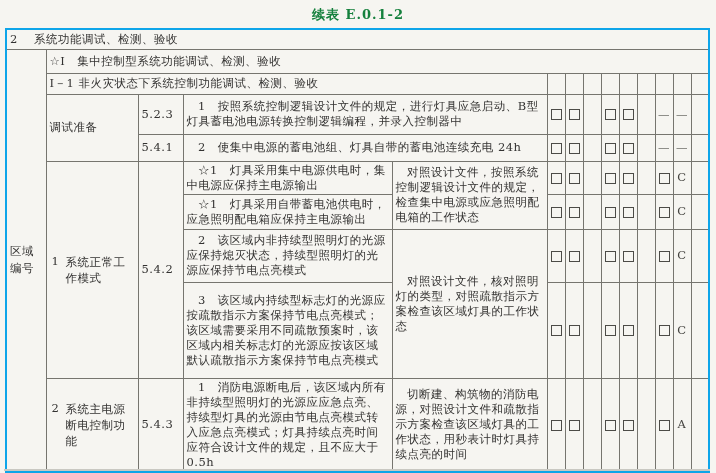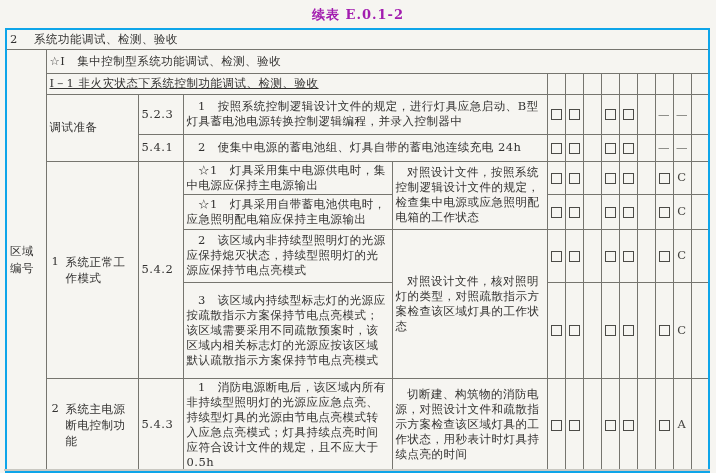--- a/index.html
+++ b/index.html
@@ -7,38 +7,38 @@
     width:716px;height:473px;overflow:hidden;
     background:#f6f5f1;
     font-family:"DejaVu Serif", serif;
     color:#333231;
     position:relative;
   }
   .page{position:absolute;inset:0;}
   .doc-title{
     position:absolute;top:6px;left:0;width:716px;
     text-align:center;font-size:13px;font-weight:bold;
-    letter-spacing:1px;color:#a21caf;
+    letter-spacing:1px;color:#15803d;
   }
   table.form{
     position:absolute;left:5px;top:28px;
     width:704px;border-collapse:collapse;table-layout:fixed;
     font-size:11.5px;line-height:15px;letter-spacing:0.5px;
   }
   table.form{border:2px solid #0ea5e9;}
   .form td{
     border:1px solid #76756f;
     padding:1px 3px;vertical-align:middle;
     overflow:hidden;
   }
   
   .form td.ck{border-left:1px solid #a9a8a2;padding:0;text-align:center;}
   .form td.ck.g{border-left:1px solid #6b6a65;}
   
-  tr.h20{height:20px;} tr.h24{height:24px;} tr.h21{height:21px;text-decoration:underline;}
+  tr.h20{height:20px;} tr.h24{height:24px;} tr.h21{height:21px;}
   tr.h40{height:40px;} tr.h27{height:27px;} tr.h31{height:31px;}
   tr.h35{height:35px;} tr.h53{height:53px;margin-top:32px;} tr.h96{height:96px;}
   tr.h92{height:92px;}
   .sec-cell{padding-left:4px;}
   .sec-num{display:inline-block;min-width:10px;margin-right:14px;}
   .sub-label{padding-left:6px;}
   .center{text-align:left;}
   .item{ text-indent:1em; }
   .method{ text-indent:1em; }
   .zone-cell{line-height:17px;}

